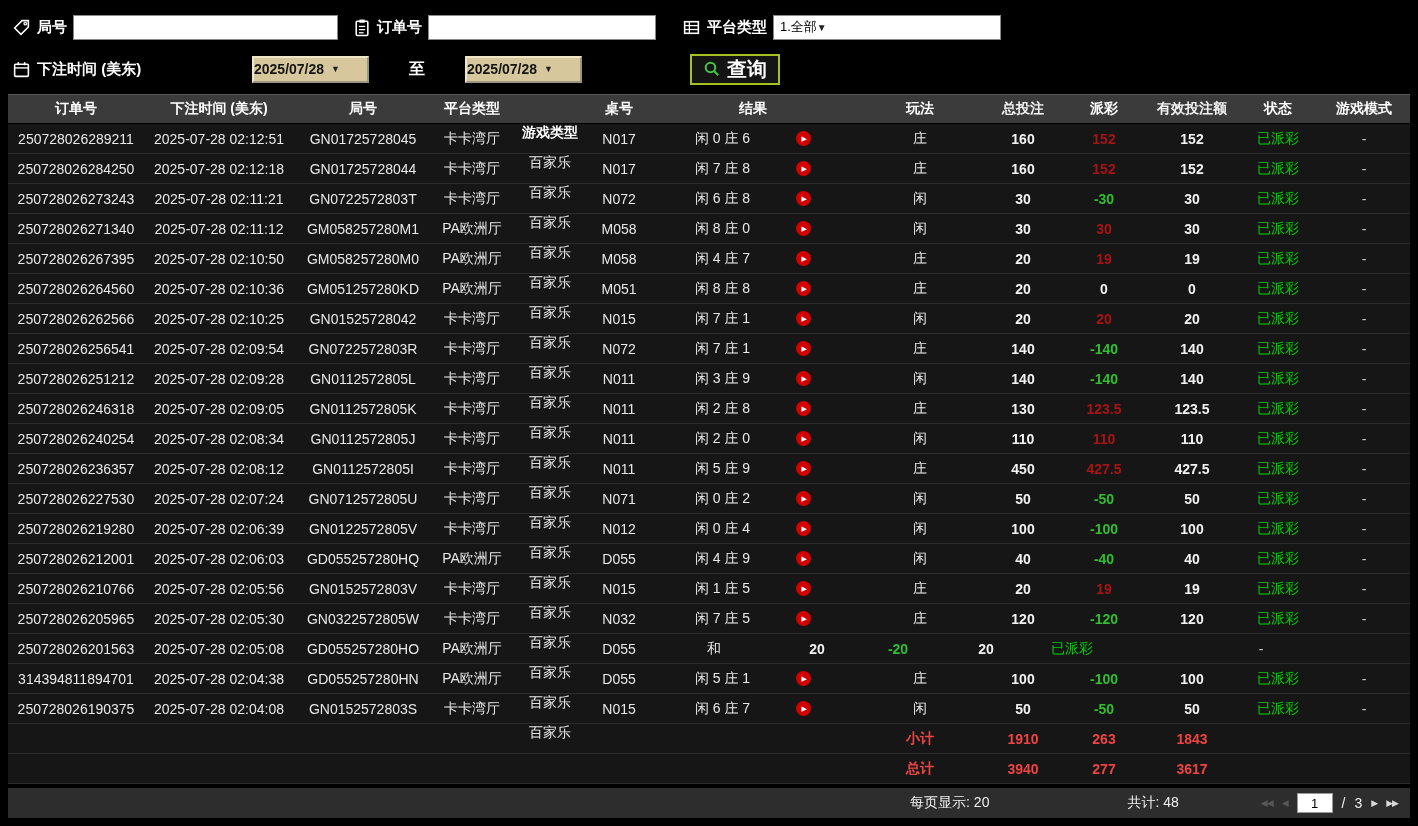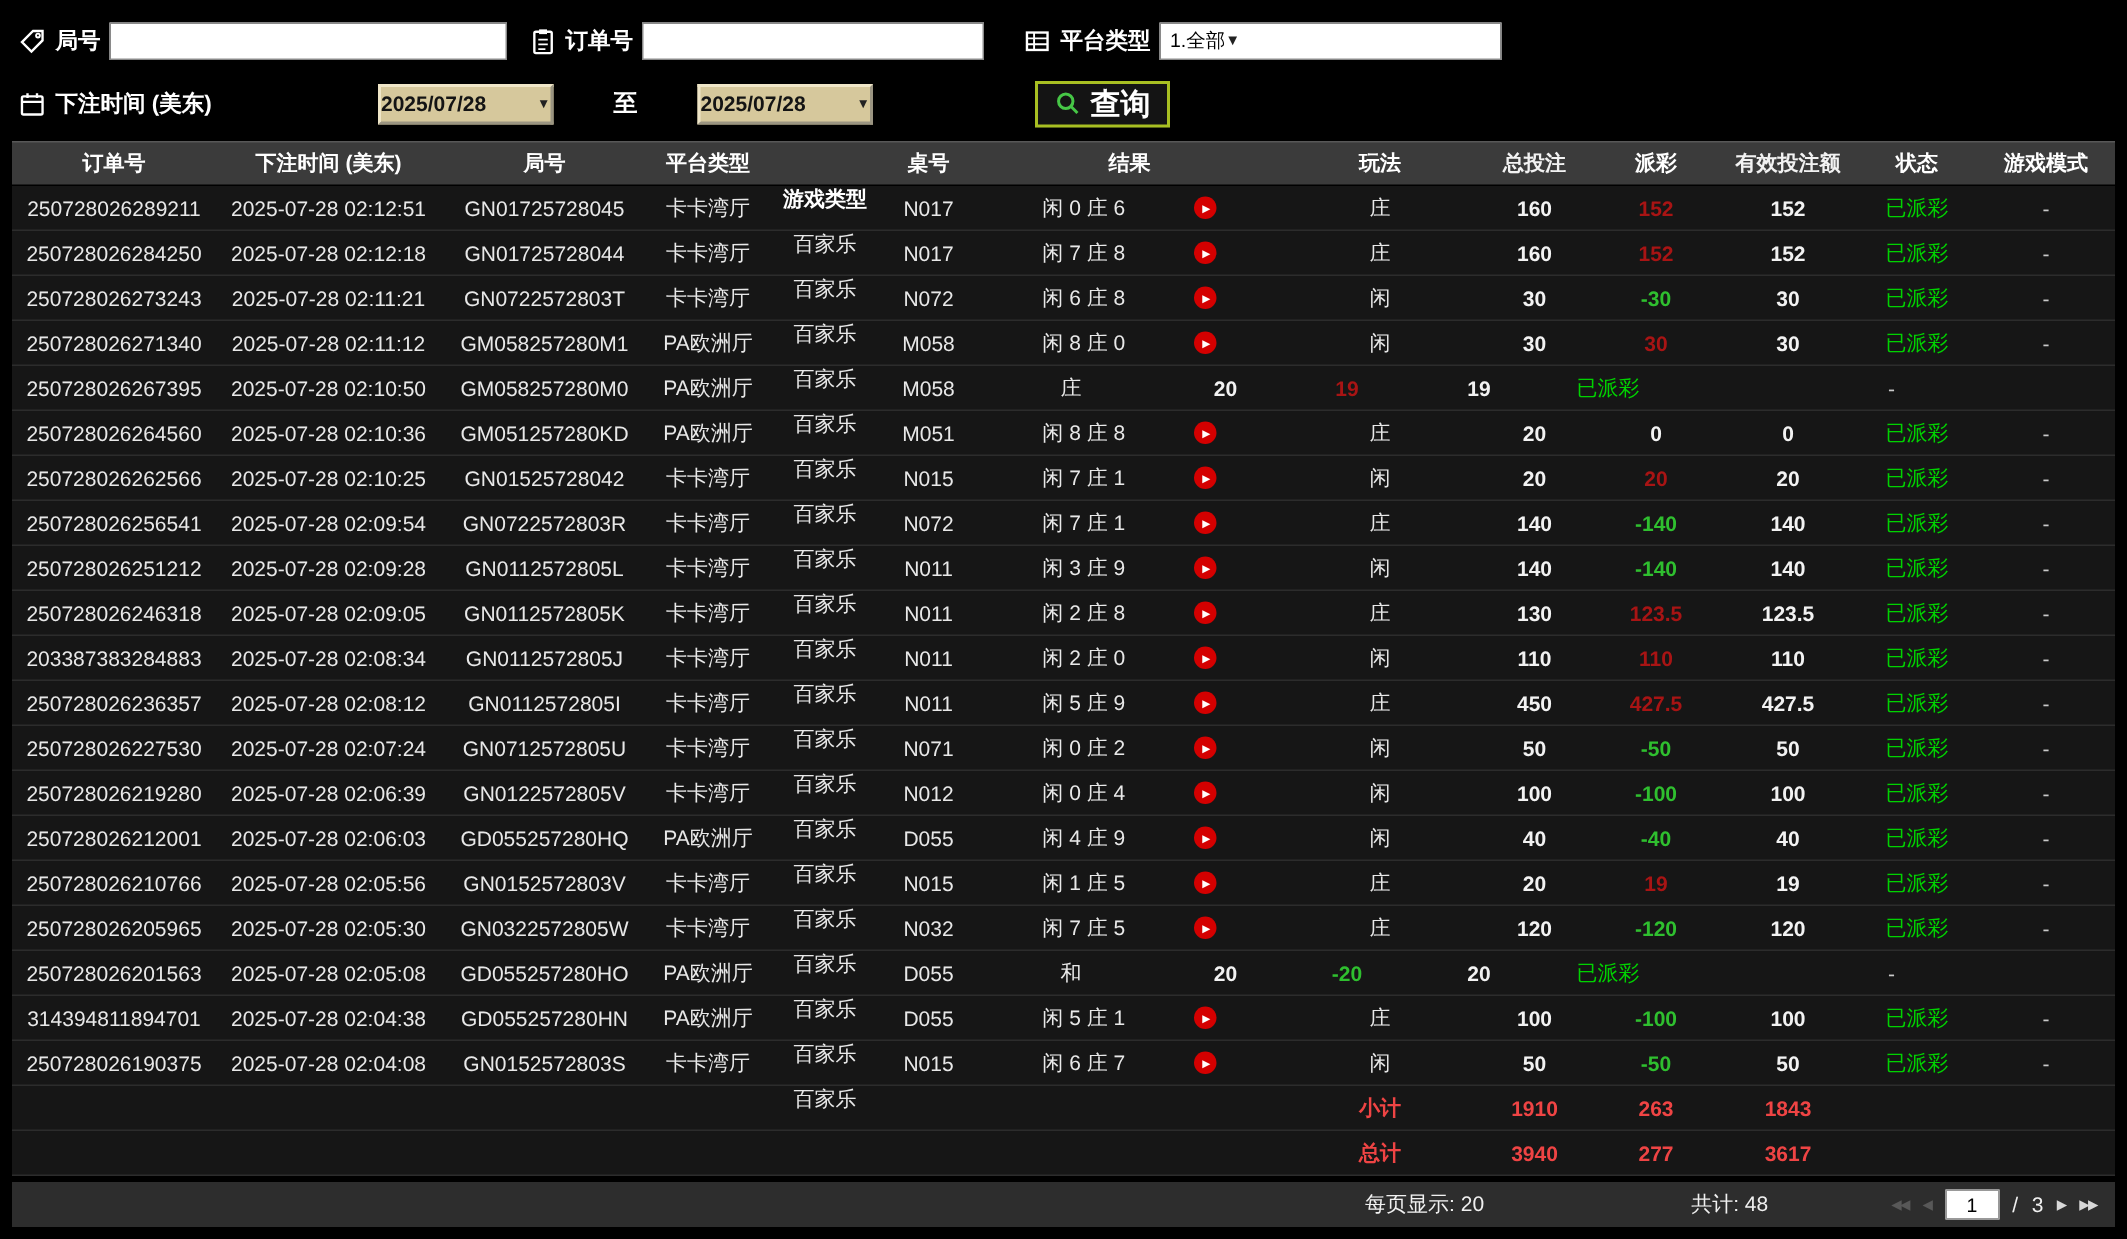--- a/index.html
+++ b/index.html
@@ -32,21 +32,21 @@
     padding: 0 6px; font-size: 13px;
     cursor: pointer;
   }
   .select-caret { font-size: 10px; color: #222; }
   .filter-row2 { margin-top: 8px; }
   .g-bettime { width: 214px; }
   .date-btn {
     width: 117px; height: 27px; margin-left: 26px;
     background: #d6c89c; border: 2px outset #efe6c8;
     color: #141414; font-weight: bold; font-size: 14px;
-    display: flex; align-items: center; justify-content: space-between; gap: 7px;
+    display: flex; align-items: center; justify-content: flex-start; gap: 7px;
     cursor: pointer;
   }
   .date-btn .select-caret { font-size: 9px; }
   .to-label { font-weight: bold; font-size: 16px; margin-left: 40px; }
   .date-to { margin-left: 40px; }
   .query-btn {
     margin-left: 108px; height: 31px; padding: 0 11px;
     background: #141414; border: 2px solid #a8bf22;
     display: flex; align-items: center; gap: 6px;
     color: #fff; font-size: 20px; font-weight: bold; cursor: pointer;
@@ -276,20 +276,24 @@
     <div class="td c13 mode-cell">-</div>
   </div>
 
   <div class="tr row">
     <div class="td c1">250728026267395</div>
     <div class="td c2">2025-07-28 02:10:50</div>
     <div class="td c3">GM058257280M0</div>
     <div class="td c4">PA欧洲厅</div>
     <div class="td c5">百家乐</div>
     <div class="td c6">M058</div>
+    <div class="td c7 result">
+      <span>闲 4 庄 7</span>
+      <span class="play">▶</span>
+    </div>
     <div class="td c8">庄</div>
     <div class="td c9">20</div>
     <div class="td c10 payout win">19</div>
     <div class="td c11">19</div>
     <div class="td c12 status-cell">已派彩</div>
     <div class="td c13 mode-cell">-</div>
   </div>
 
   <div class="tr row">
     <div class="td c1">250728026264560</div>
@@ -380,21 +384,21 @@
     </div>
     <div class="td c8">庄</div>
     <div class="td c9">130</div>
     <div class="td c10 payout win">123.5</div>
     <div class="td c11">123.5</div>
     <div class="td c12 status-cell">已派彩</div>
     <div class="td c13 mode-cell">-</div>
   </div>
 
   <div class="tr row">
-    <div class="td c1">203387383284883</div>
+    <div class="td c1">250728026240254</div>
     <div class="td c2">2025-07-28 02:08:34</div>
     <div class="td c3">GN0112572805J</div>
     <div class="td c4">卡卡湾厅</div>
     <div class="td c5">百家乐</div>
     <div class="td c6">N011</div>
     <div class="td c7 result">
       <span>闲 2 庄 0</span>
       <span class="play">▶</span>
     </div>
     <div class="td c8">闲</div>

